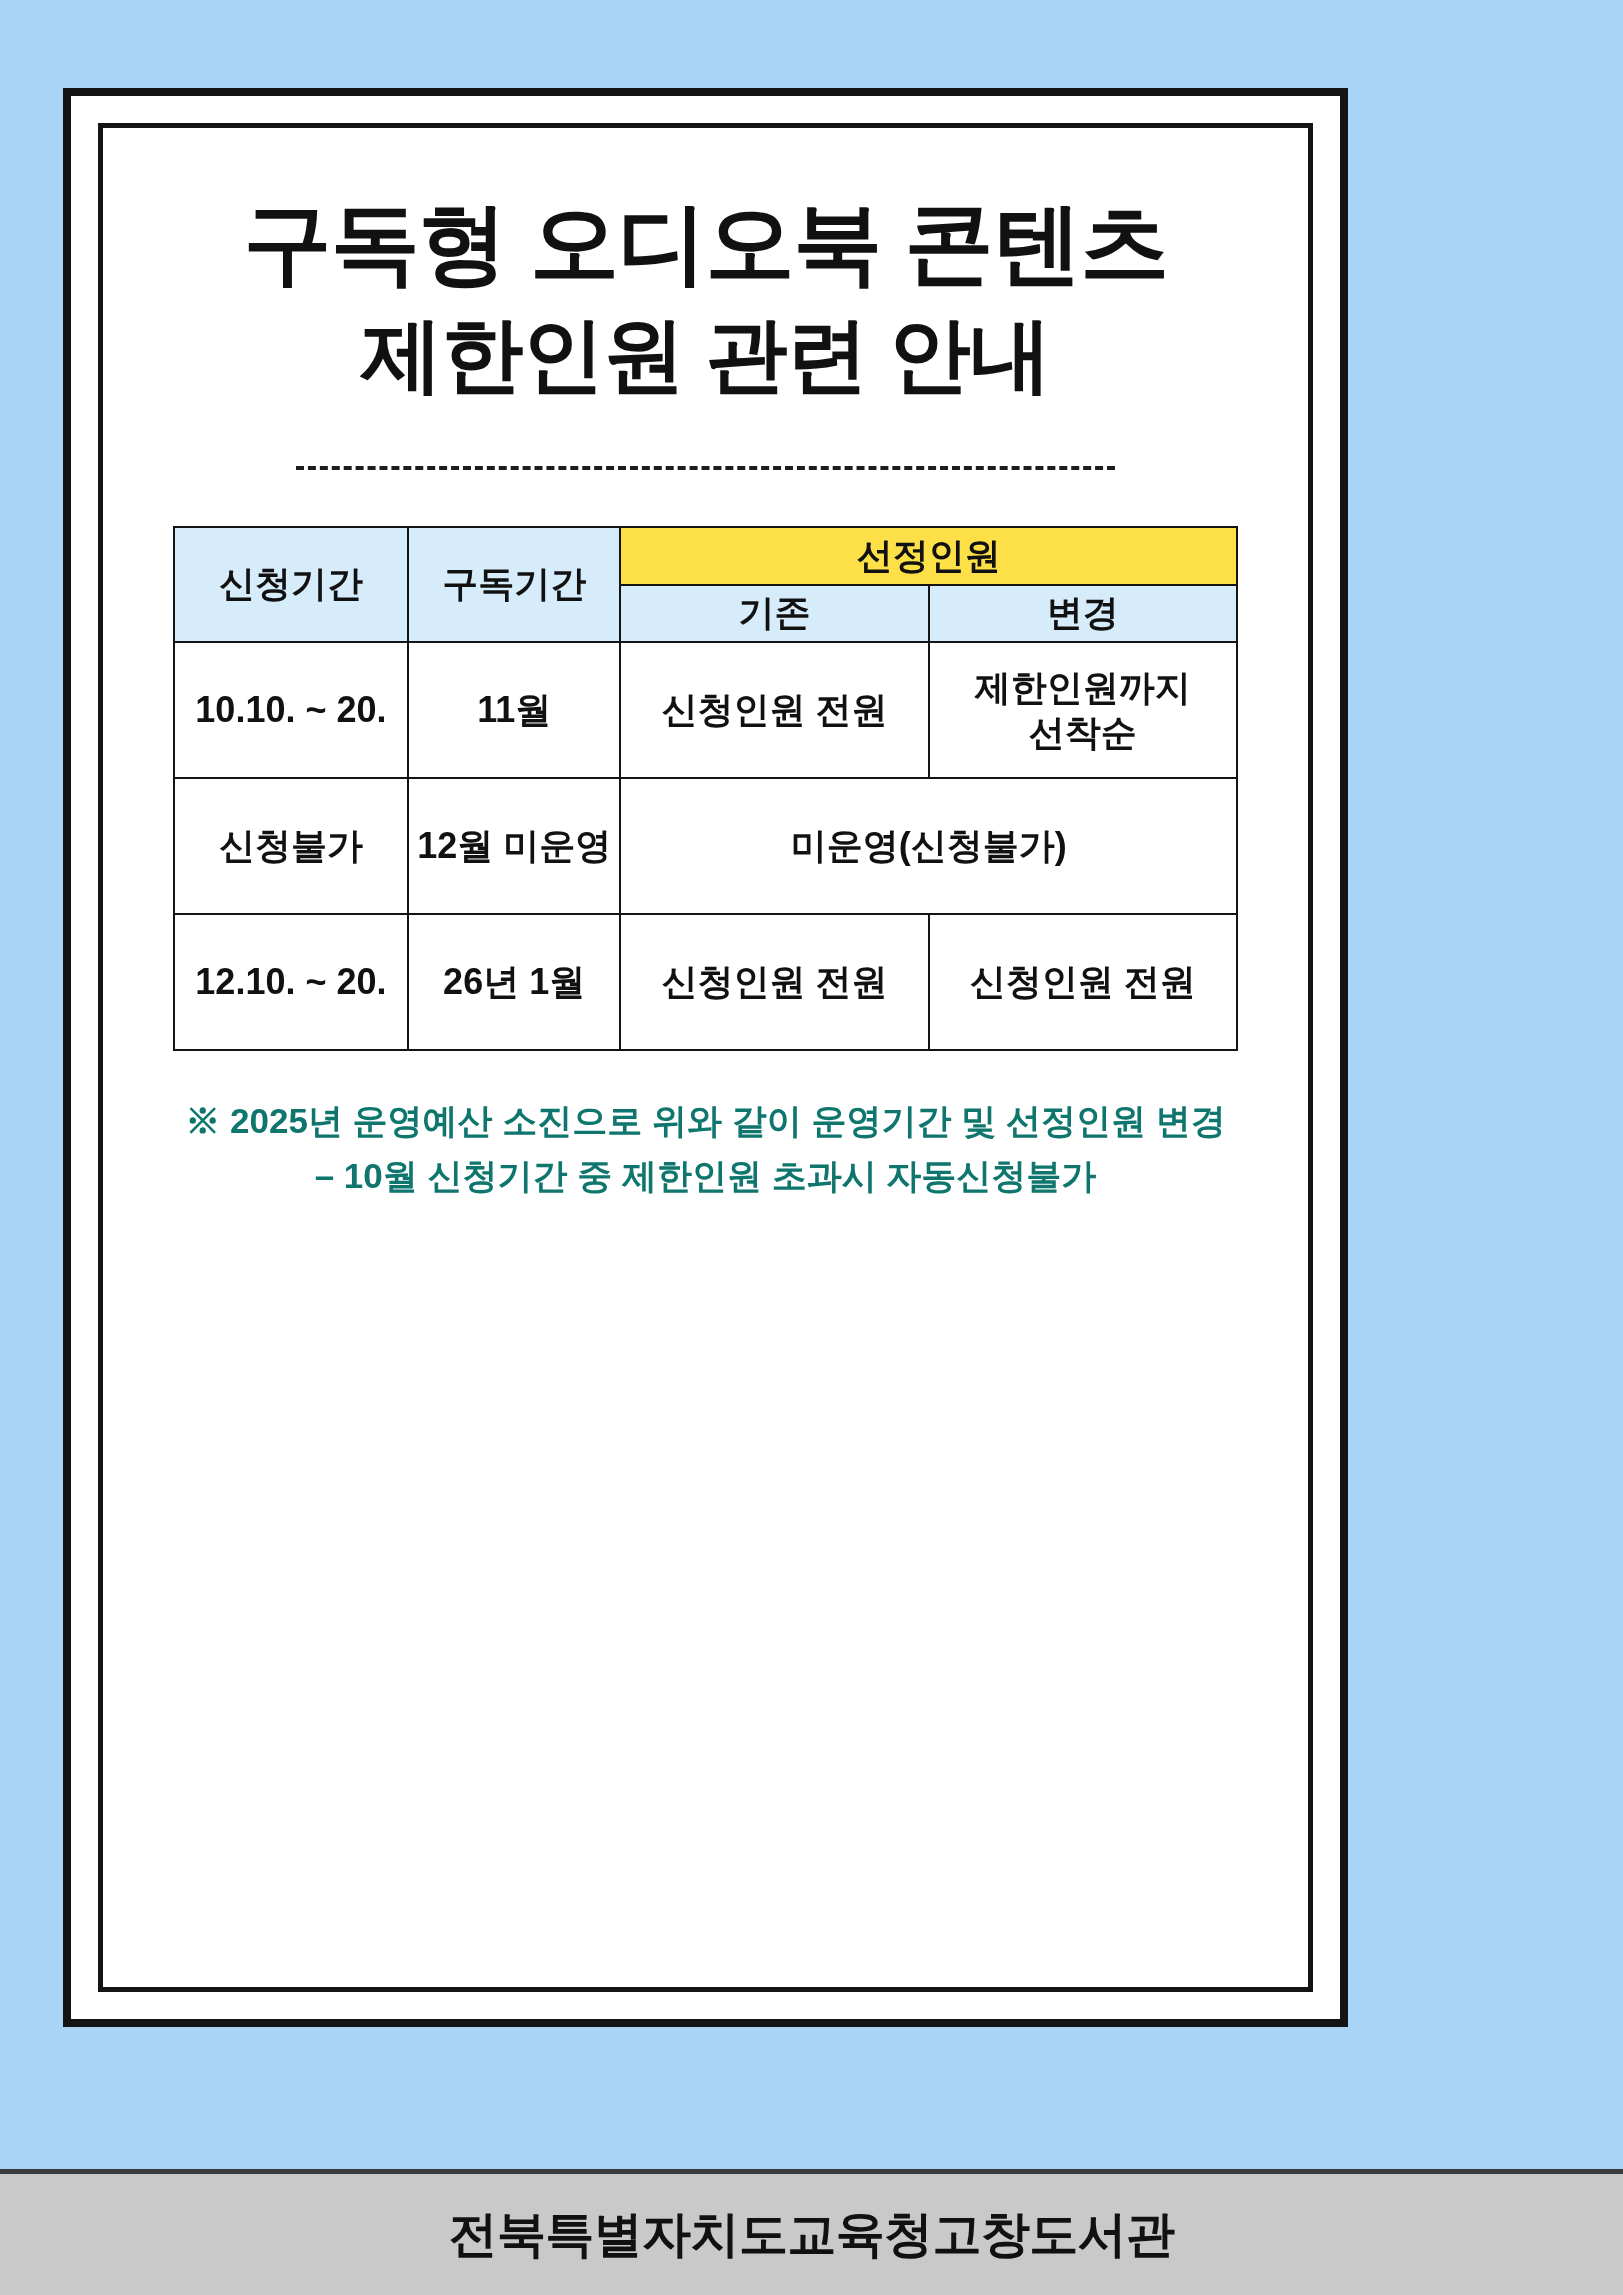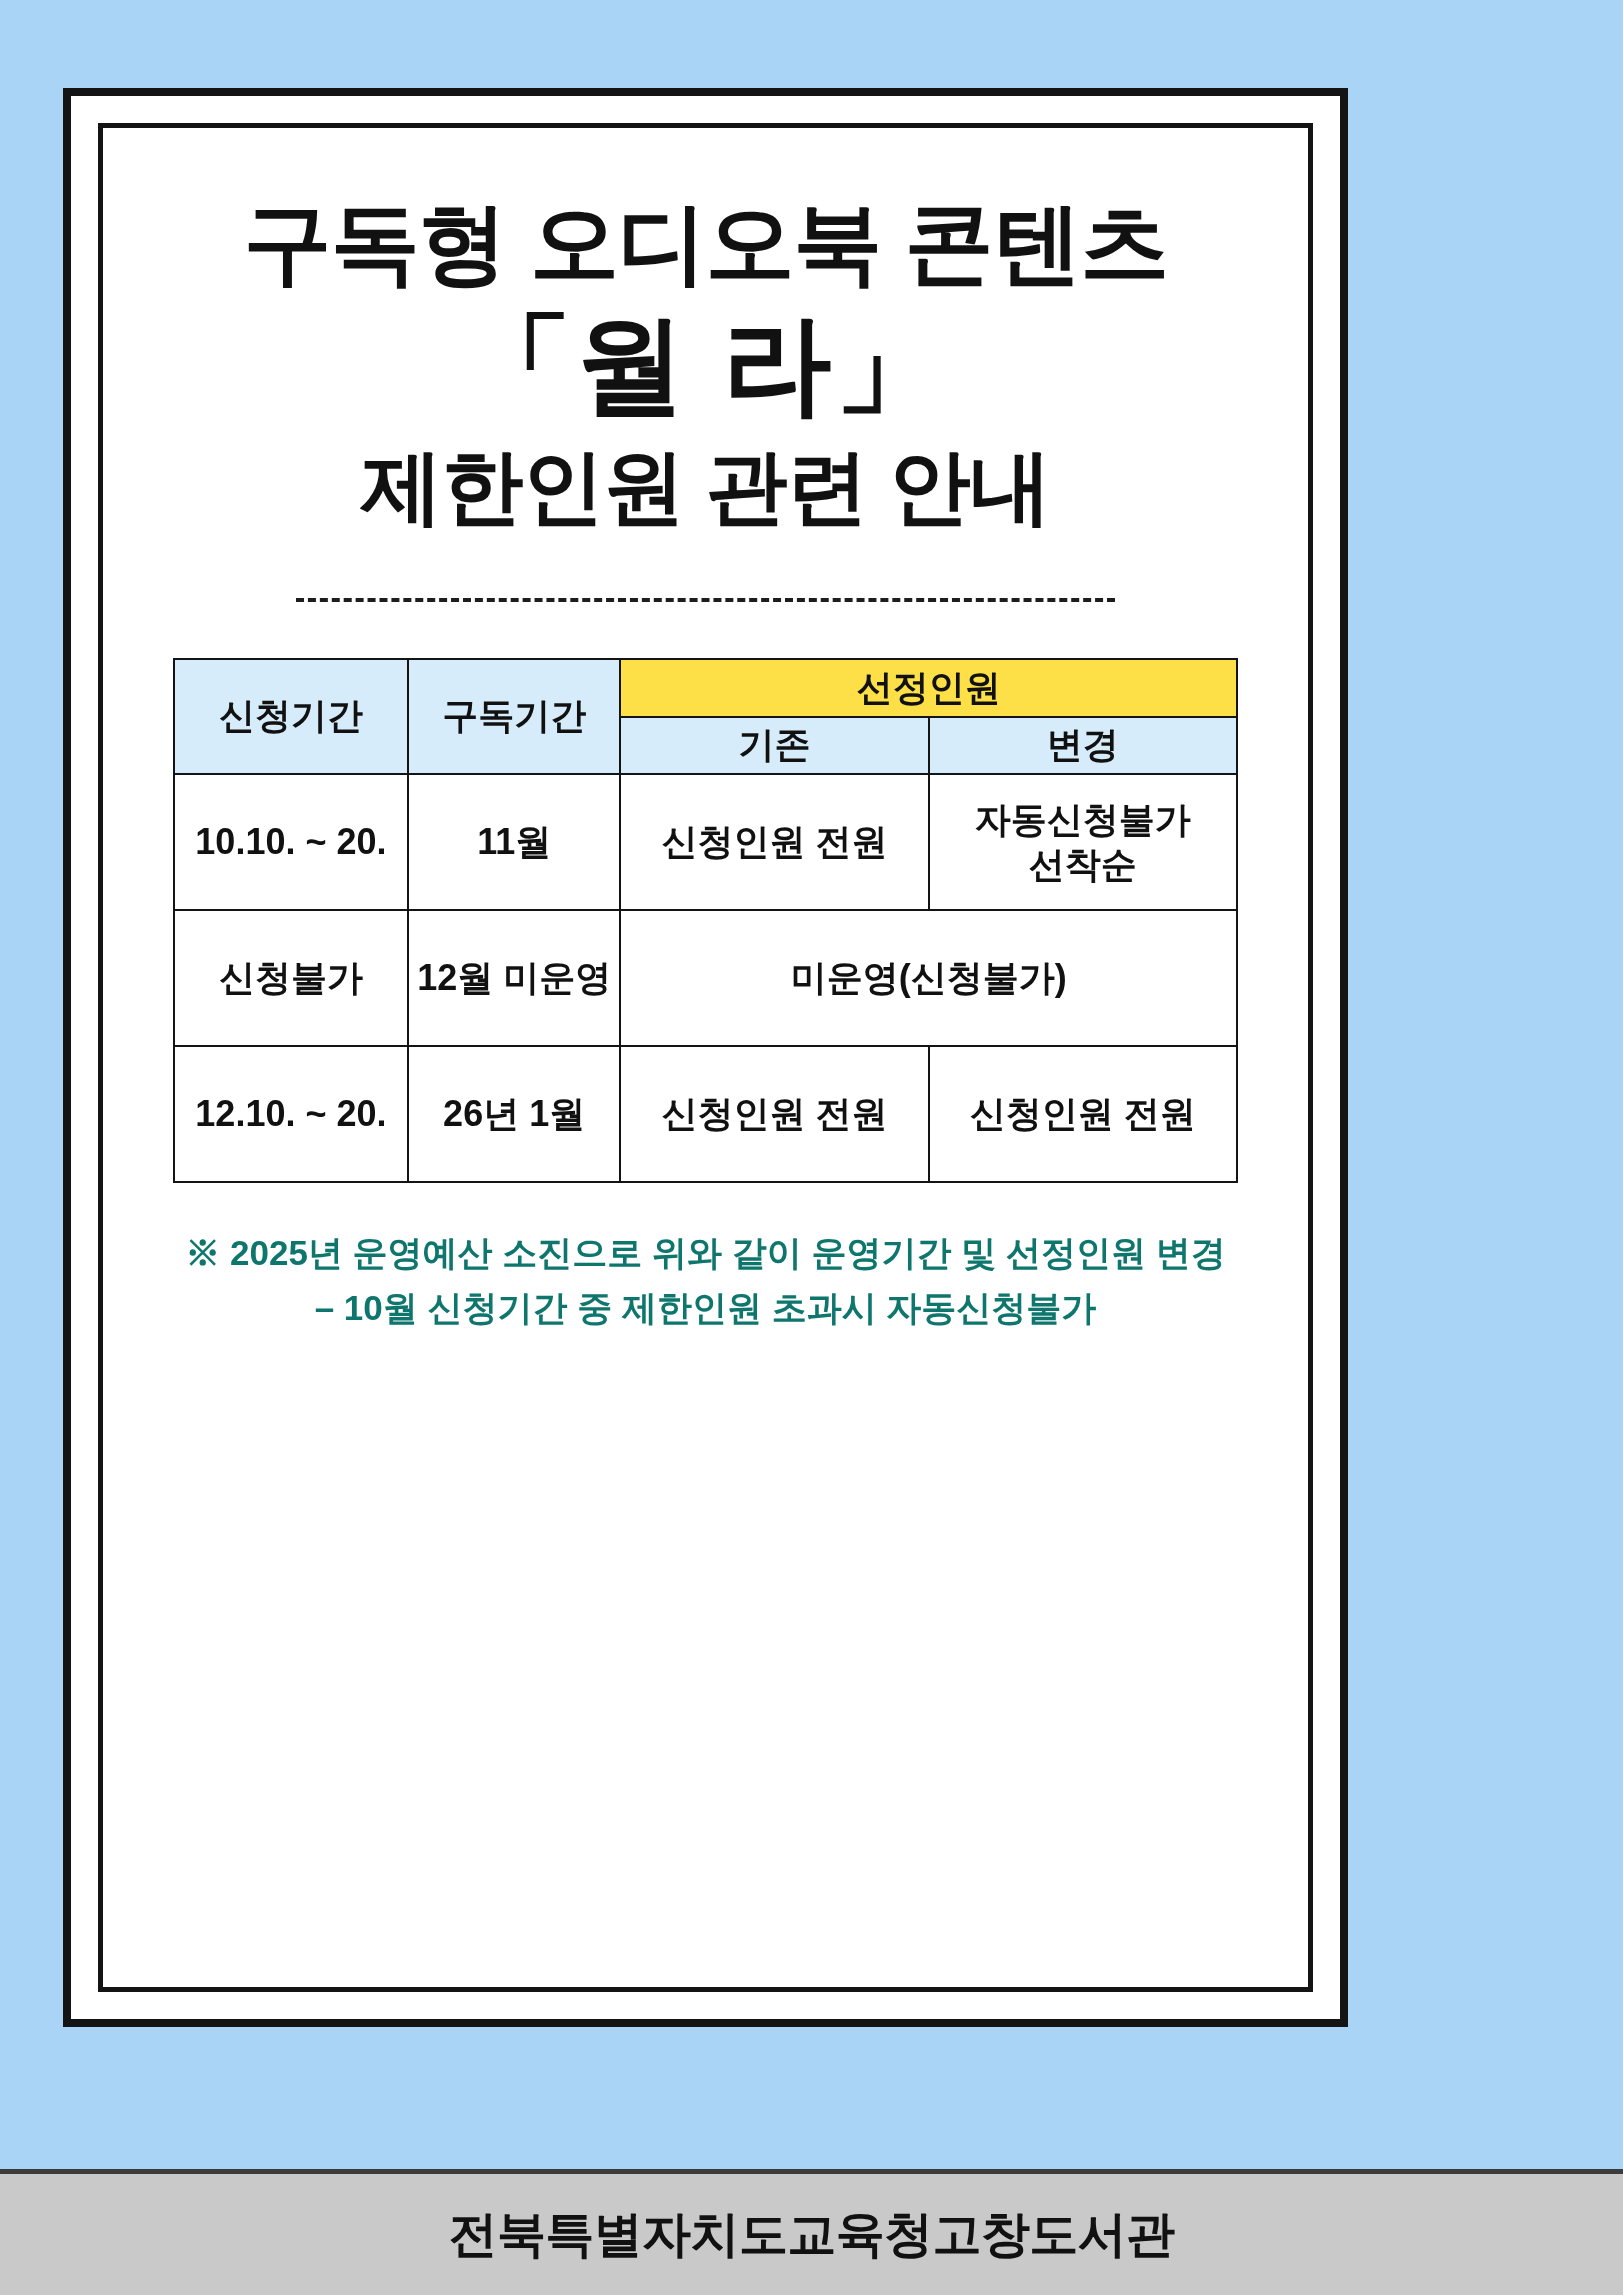--- a/index.html
+++ b/index.html
@@ -143,21 +143,20 @@
   }
 </style>
 </head>
 <body>
 
 <div class="poster-frame">
   <div class="poster-inner">
 
     <div class="title-block">
       <div class="title-line title-line-1">구독형 오디오북 콘텐츠</div>
-      <div class="title-line title-line-2">「월 라」</div>
       <div class="title-line title-line-3">제한인원 관련 안내</div>
     </div>
 
     <div class="divider-wrap">
       <div class="dashed-divider"></div>
     </div>
 
     <div class="table-wrap">
       <table class="info-table">
         <colgroup>
@@ -176,21 +175,21 @@
             <th class="head-sub">기존</th>
             <th class="head-sub">변경</th>
           </tr>
         </thead>
         <tbody>
           <tr class="body-row">
             <td class="c-dark">10.10. ~ 20.</td>
             <td class="c-blue">11월</td>
             <td class="c-dark">신청인원 전원</td>
             <td class="c-red two-line">
-              <div>자동신청불가</div>
+              <div>제한인원까지</div>
               <div>선착순</div>
             </td>
           </tr>
           <tr class="body-row">
             <td class="c-blue">신청불가</td>
             <td class="c-blue">12월 미운영</td>
             <td class="c-red" colspan="2">미운영(신청불가)</td>
           </tr>
           <tr class="body-row">
             <td class="c-dark">12.10. ~ 20.</td>

